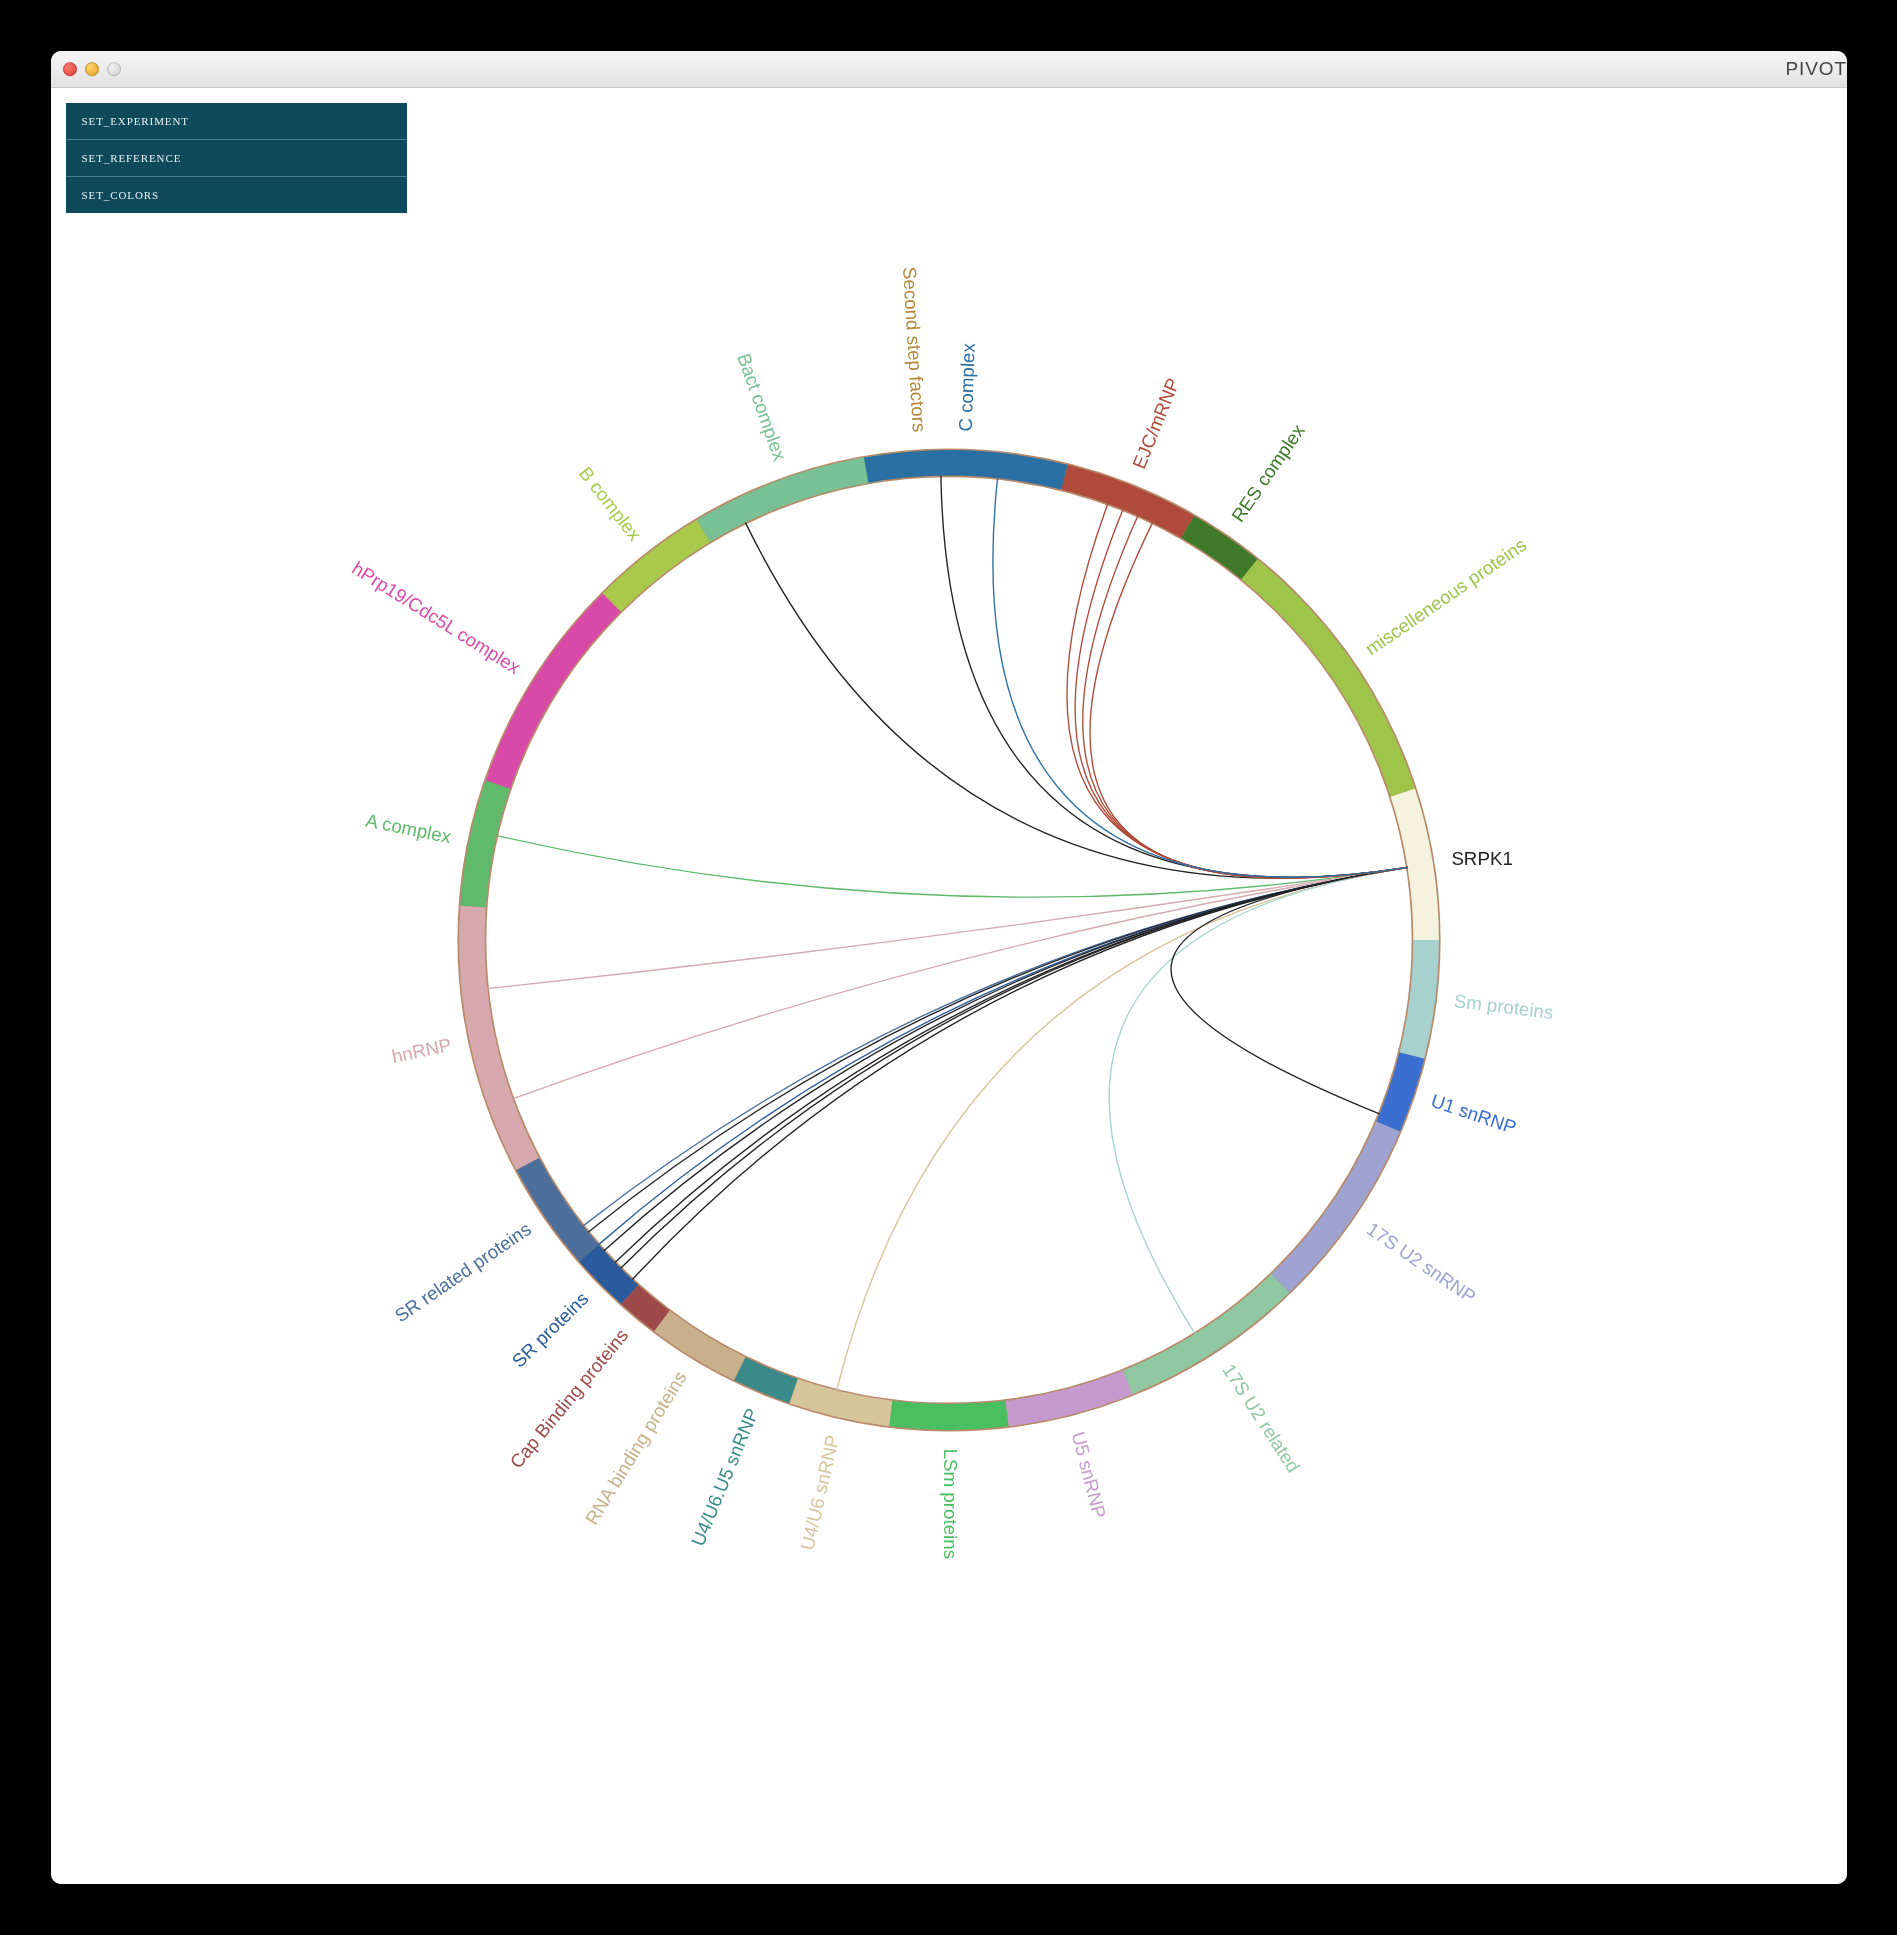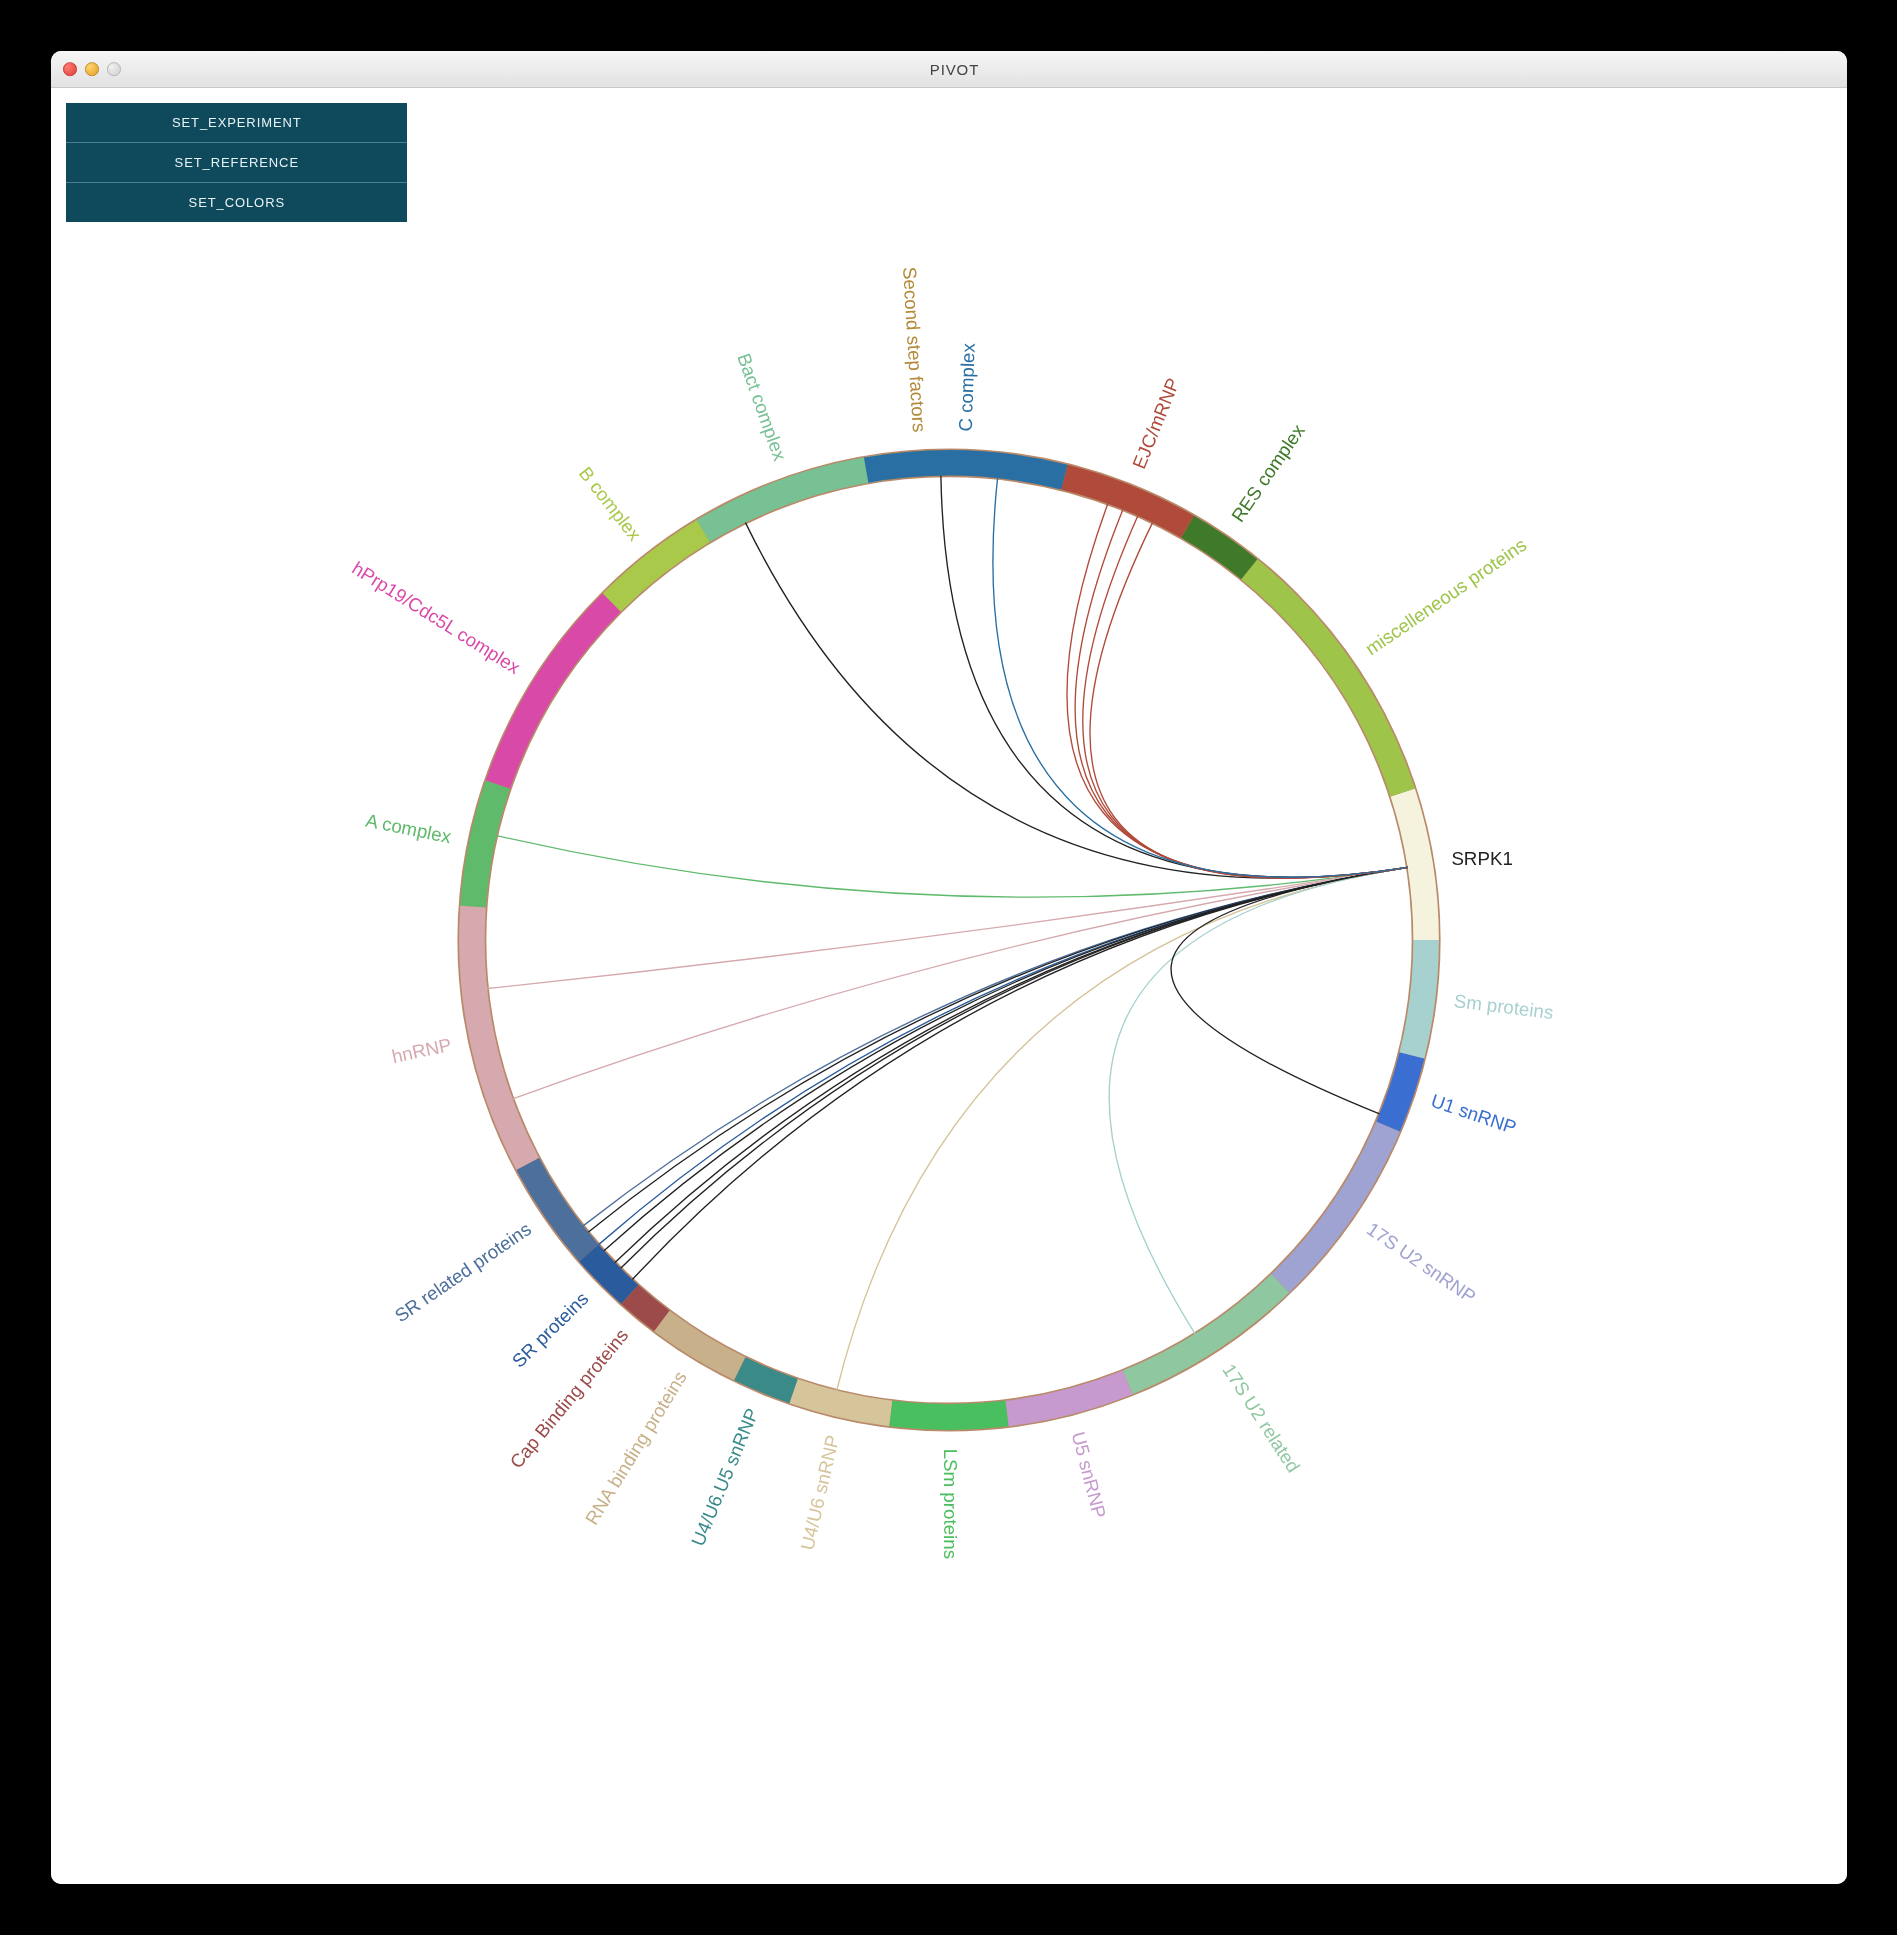--- a/index.html
+++ b/index.html
@@ -34,48 +34,47 @@
     gap: 8.5px;
   }
   .tl {
     width: 13.6px; height: 13.6px; border-radius: 50%; display: block;
   }
   .tl-red { background: radial-gradient(circle at 30% 30%, #ff7a6e, #d9423a); border:0.9px solid #c33; }
   .tl-yellow { background: radial-gradient(circle at 30% 30%, #ffd46b, #e3a029); border:0.9px solid #c08a1f; }
   .tl-gray { background: radial-gradient(circle at 30% 30%, #f0f0f0, #cfcfcf); border:0.9px solid #b5b5b5; }
   .title {
     flex: 1;
-    text-align: center;
-    font-size: 15px;
+    text-align: right;
+    font-size: 19px;
     color: #444;
     letter-spacing: 0.9px;
     margin-left: 11px;
   }
   .canvas {
     position: relative;
     width: 100%;
     height: calc(100% - 37px);
     background: #fff;
   }
   .menu {
     position: absolute;
     top: 15.3px;
     left: 15.3px;
     width: 341px;
     background: #0f4a5c;
   }
   .menu-item {
     padding: 12px 15.3px;
     color: #e8f2f5;
-    font-size: 13px;
-    font-family: Liberation Sans, sans-serif;
+    font-size: 11px;
+    font-family: Liberation Serif, serif;
     letter-spacing: 0.9px;
     border-bottom: 0.9px solid #4a7f90;
     cursor: pointer;
-    text-align: center;
   }
   .menu-item:last-child { border-bottom: none; }
   .chord-svg {
     position: absolute;
     top: 0; left: 0;
     width: 100%; height: 100%;
   }
   .cat-label {
     font-size: 22px;
     user-select: none;

